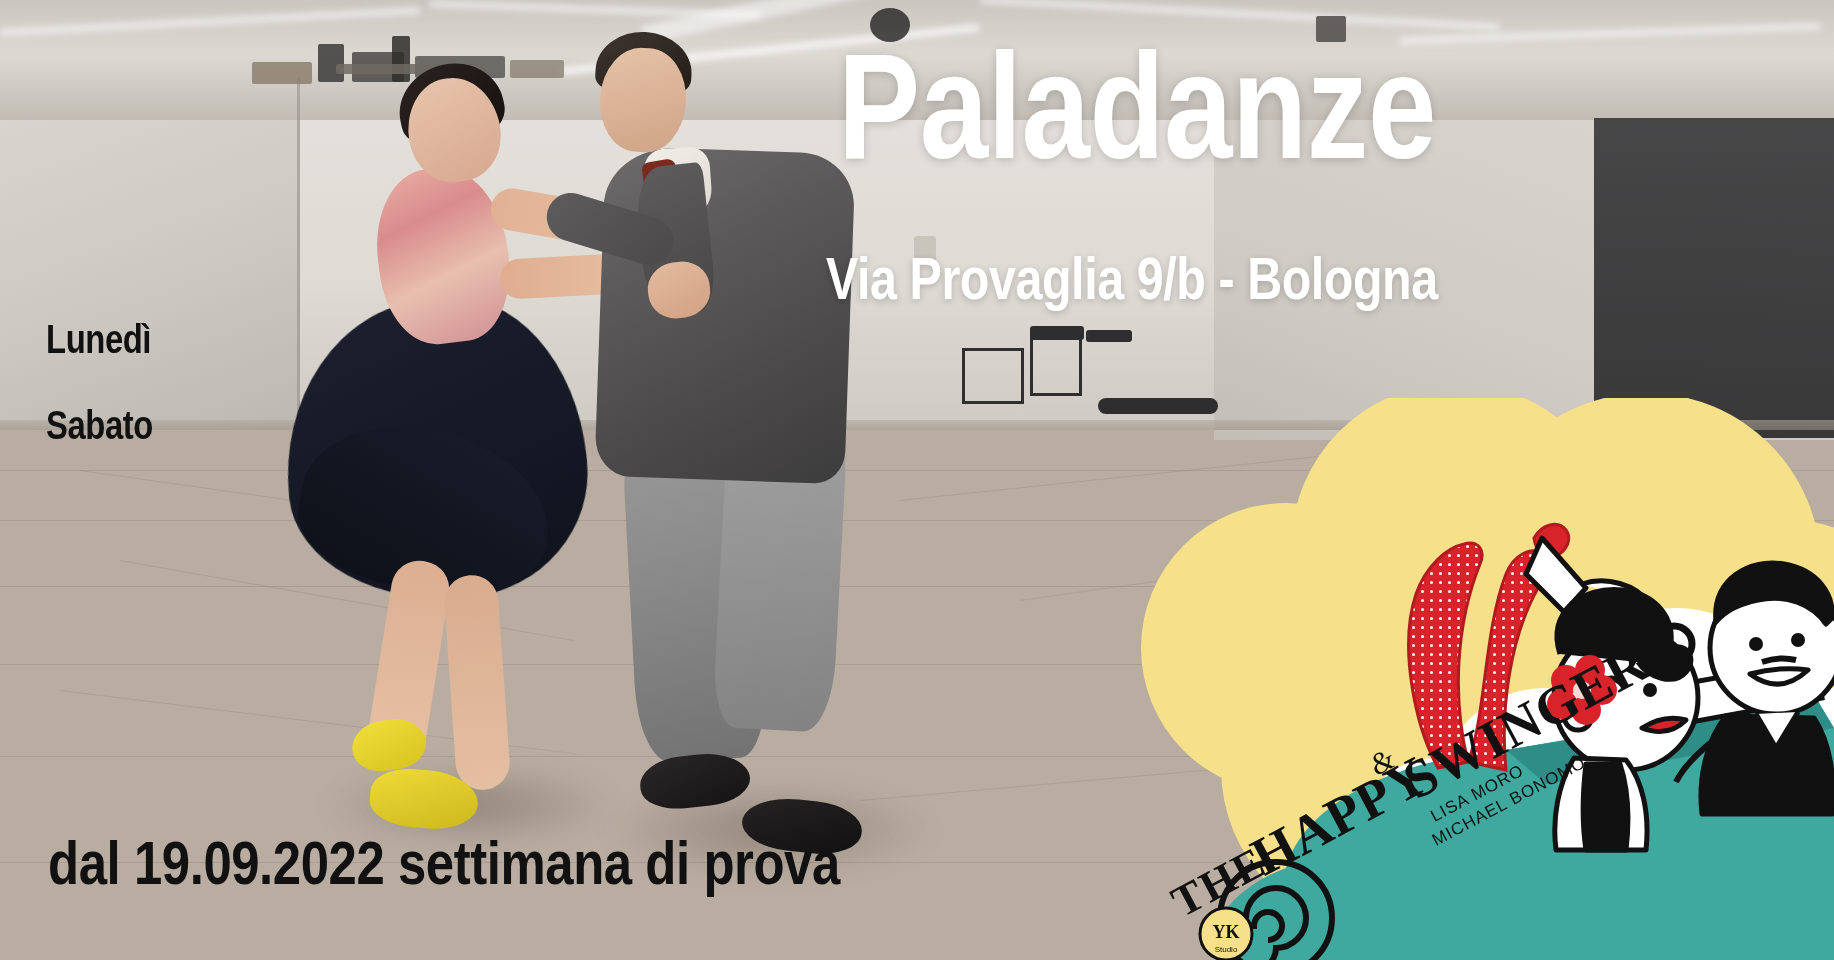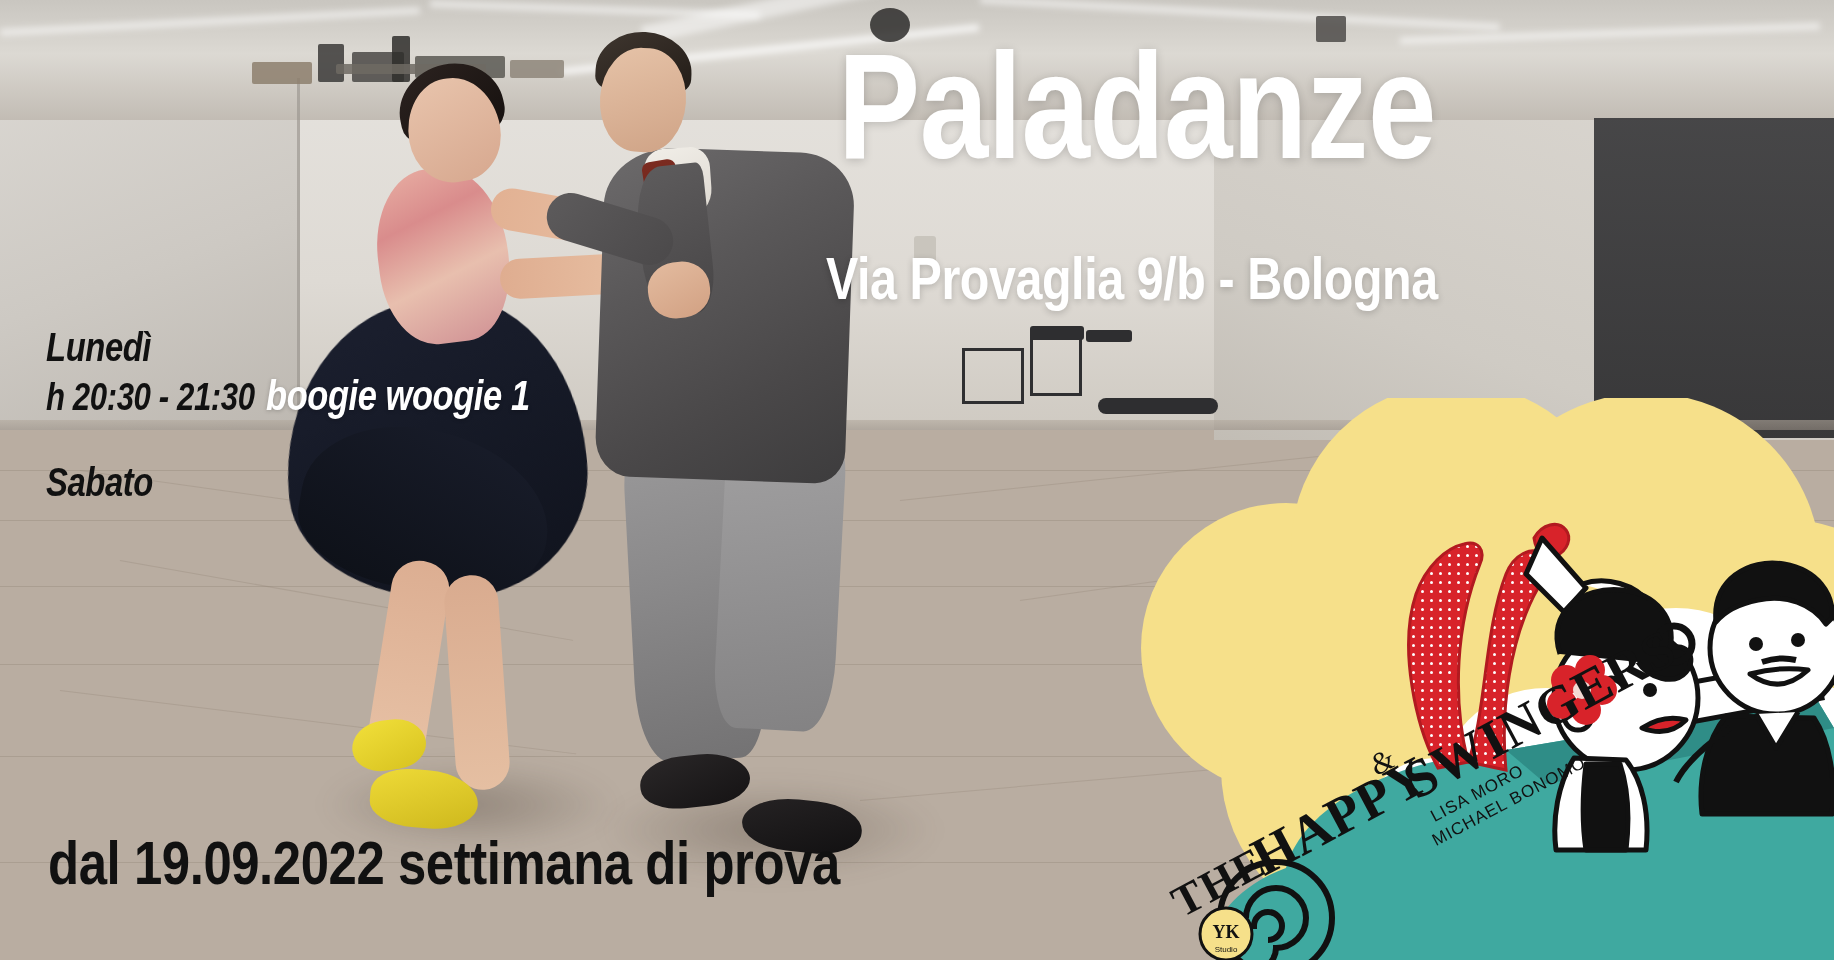--- a/index.html
+++ b/index.html
@@ -231,21 +231,21 @@
     text-shadow:0 2px 10px rgba(0,0,0,.18);
   }
   #address{
     position:absolute; left:826px; top:250px;
     font-size:59px; line-height:1;
     color:#ffffff;
     text-shadow:0 2px 8px rgba(0,0,0,.20);
   }
 
   .schedule{
-    position:absolute; left:46px; top:326px; width:760px;font-style:italic;
+    position:absolute; left:46px; top:318px; width:760px;
   }
   .day{
     font-size:40px; line-height:1.05; color:#111111; margin-bottom:4px;
   }
   .row{ margin-bottom:2px; line-height:1.12; }
   .row .t{ font-size:38px; color:#111111; }
   .row .n{ font-size:42px; color:#ffffff; text-shadow:0 1px 5px rgba(0,0,0,.22); }
   .gap{ height:40px; }
 
   #tagline{
@@ -340,23 +340,20 @@
     </div>
   </div>
 
   <div id="brand" class="cond">Paladanze</div>
   <div id="address" class="cond">Via Provaglia 9/b - Bologna</div>
 
   <div class="schedule">
 
     <div class="day cond">Lunedì</div>
 
-    <div class="row">
-      <span class="cond t" style="display:inline-block;">h 20:30 - 21:30</span><span class="cond n" style="display:inline-block;margin-left:-34px;">boogie woogie 1</span>
-    </div>
 
 
     <div class="gap"></div>
 
     <div class="day cond">Sabato</div>
 
 
   </div>
 
   <div id="tagline" class="cond">dal 19.09.2022 settimana di prova</div>

